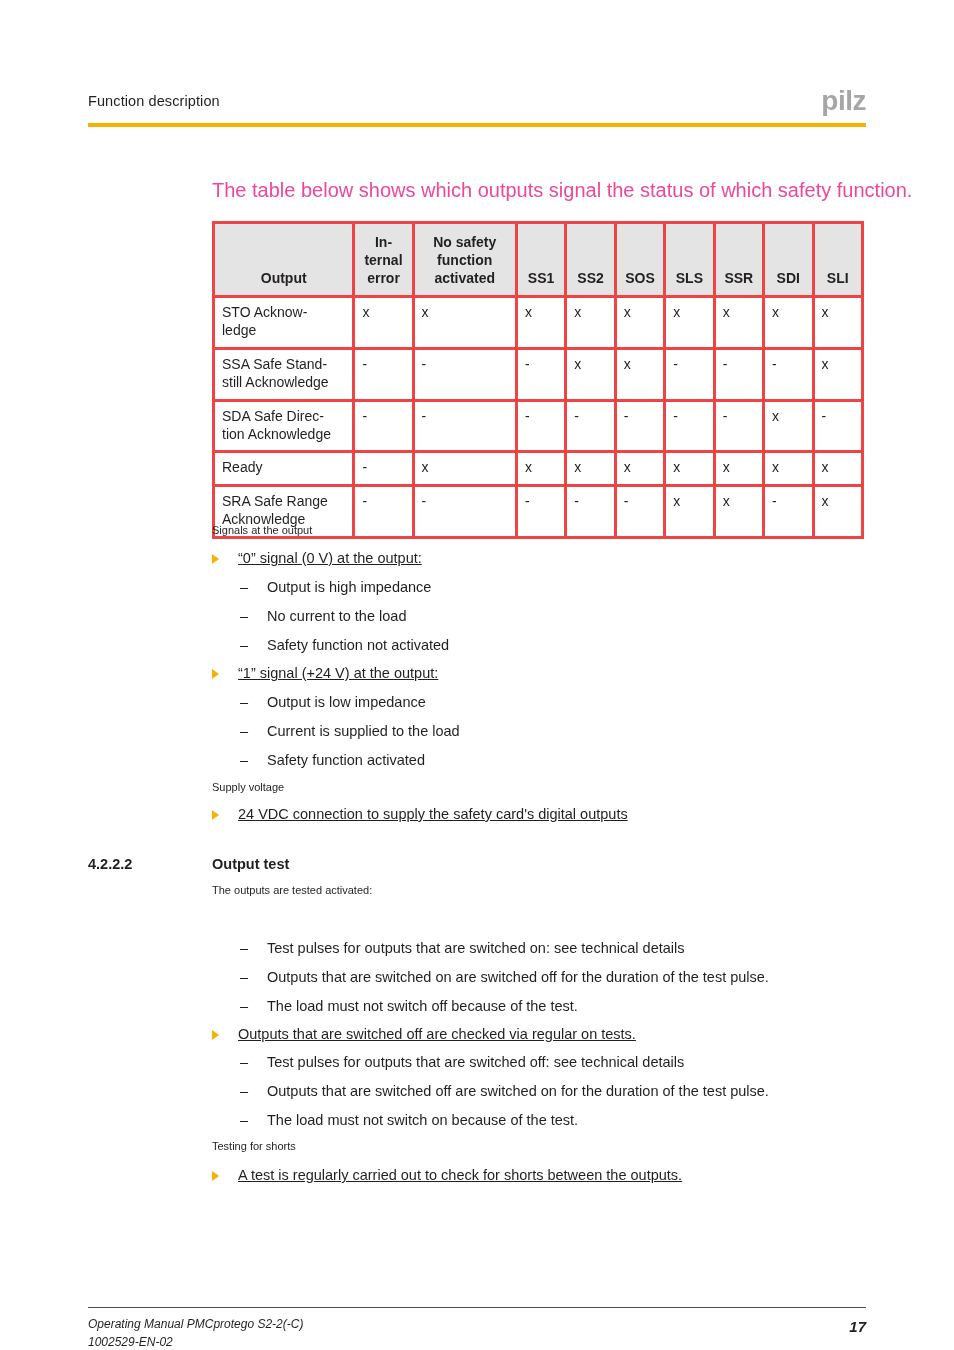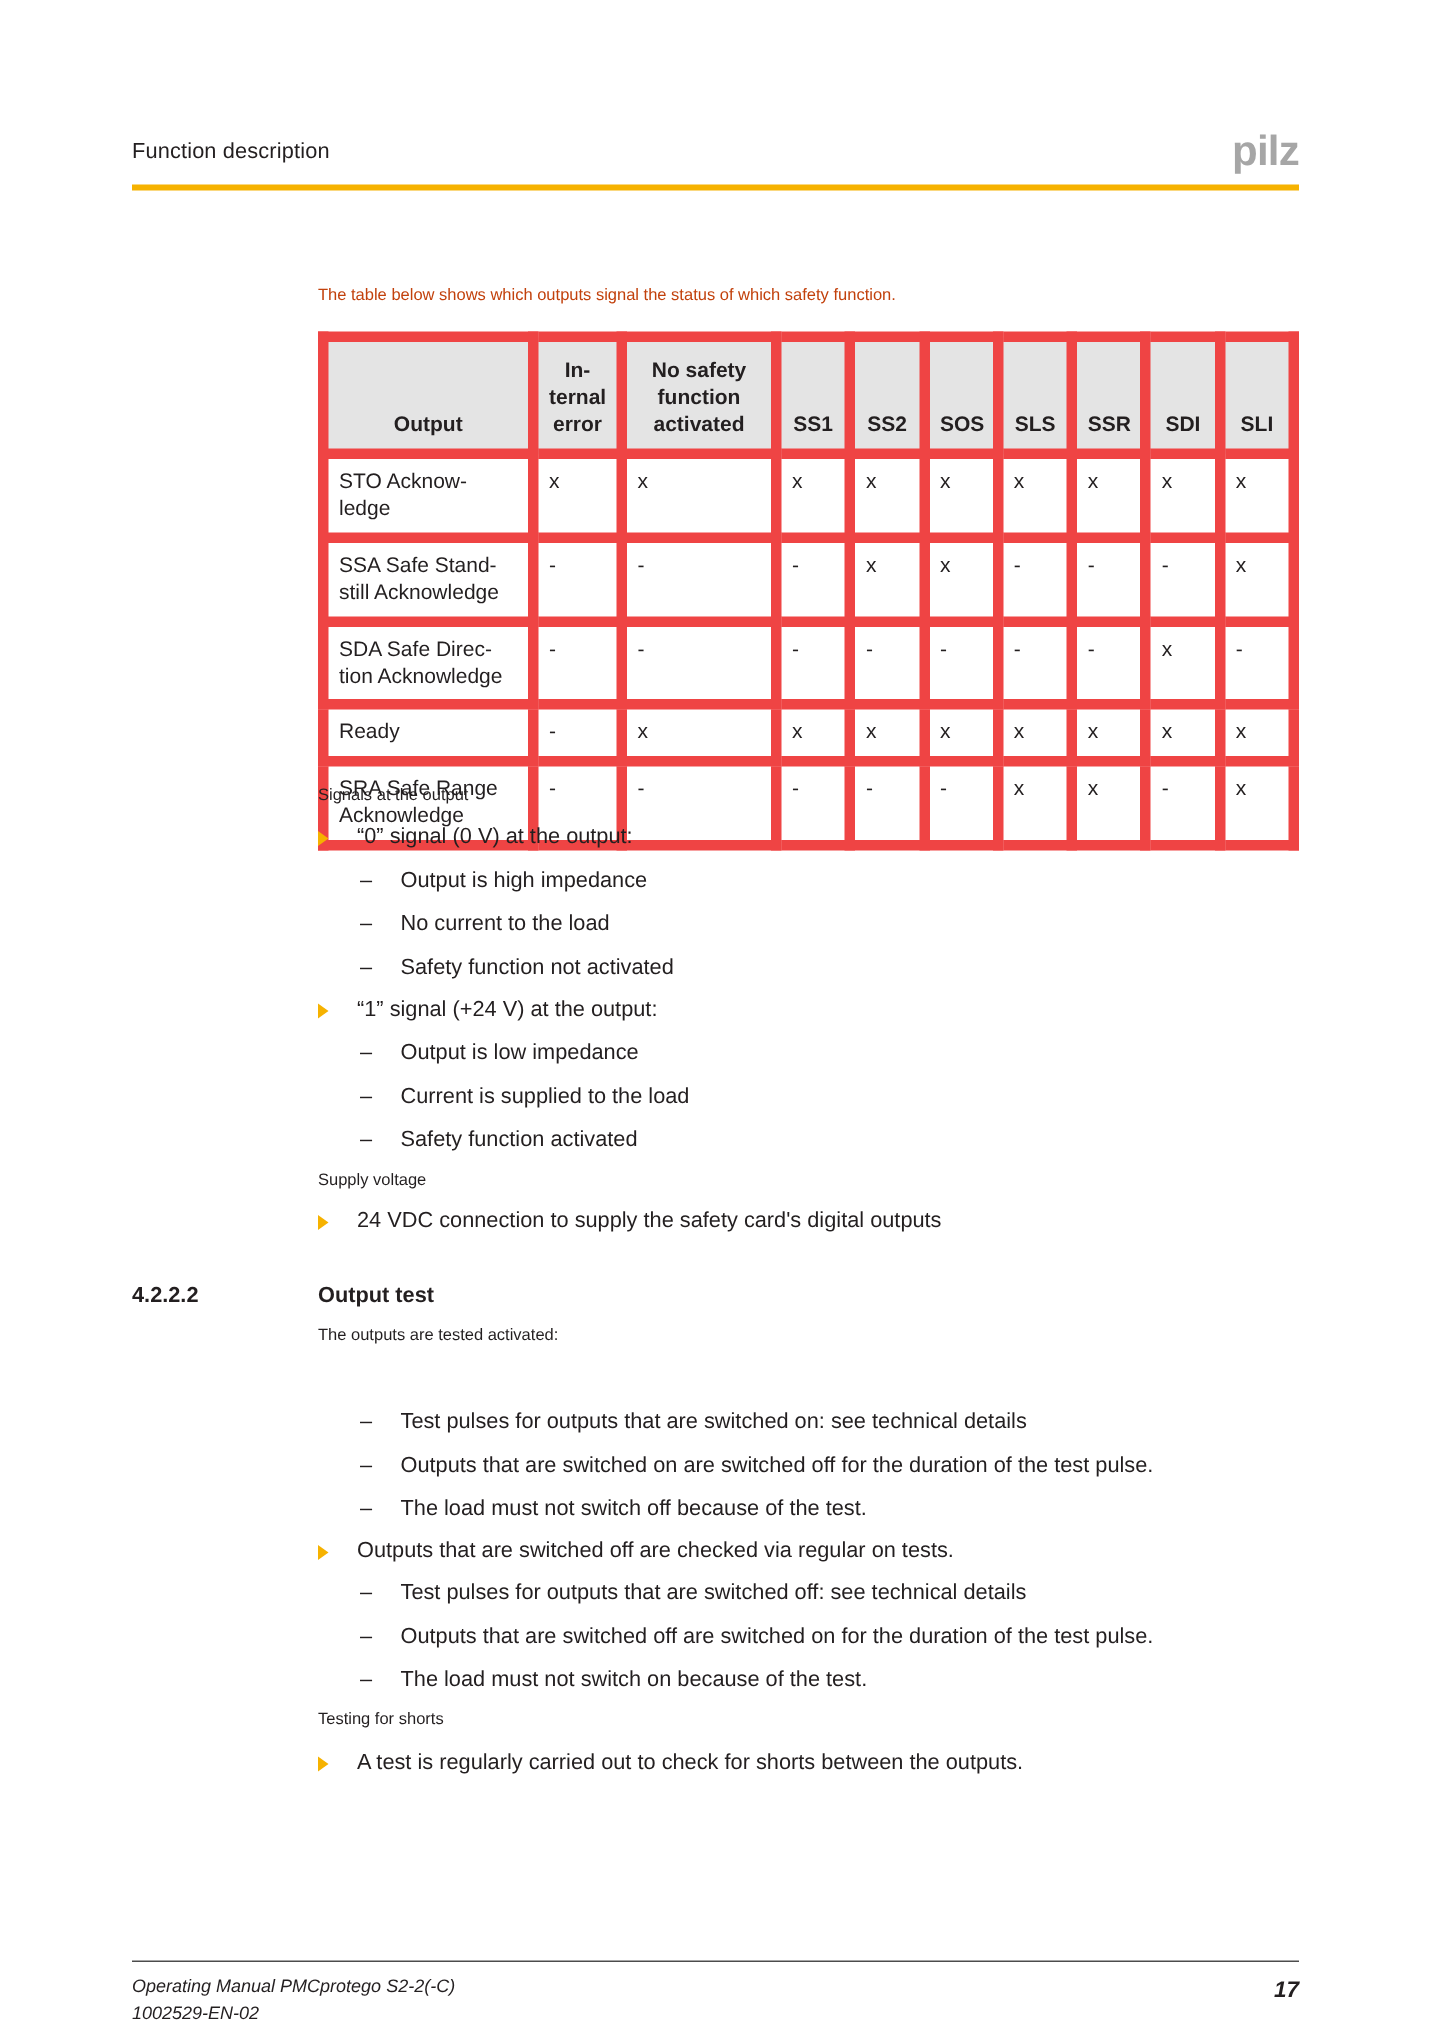--- a/index.html
+++ b/index.html
@@ -55,39 +55,39 @@
     left: 88px;
     top: 80px;
     width: 778px;
     height: 4px;
     background: #f6b200;
   }
 
   .intro-text {
     position: absolute;
     left: 212px;
-    top: 148px;
-    font-size: 11px;
-    color: #c2410c;
+    top: 136px;
+    font-size: 20px;
+    color: #ec4899;
     white-space: nowrap;
   }
 
   
   table.out-table {
     position: absolute;
     left: 212px;
     top: 178px;
     border-collapse: collapse;
     table-layout: fixed;
     width: 652px;
     font-size: 14px;
   }
   table.out-table th,
   table.out-table td {
-    border: 7px solid #ef4444;
+    border: 3px solid #ef4444;
     vertical-align: top;
     padding: 6px 7px 7px 7px;
     line-height: 1.28;
     color: #231f20;
   }
   table.out-table thead th {
     background: #e4e4e4;
     font-weight: bold;
     vertical-align: bottom;
     height: 58px;
@@ -128,20 +128,21 @@
     top: 4px;
     width: 0;
     height: 0;
     border-left: 7px solid #f6b200;
     border-top: 5px solid transparent;
     border-bottom: 5px solid transparent;
   }
   .bullet-row .btxt {
     display: inline-block;
     margin-left: 26px;
+    text-decoration: underline;
   }
 
   .sub-row {
     position: absolute;
     left: 240px;
     font-size: 14.5px;
     color: #231f20;
     white-space: nowrap;
   }
   .sub-row .dash {

